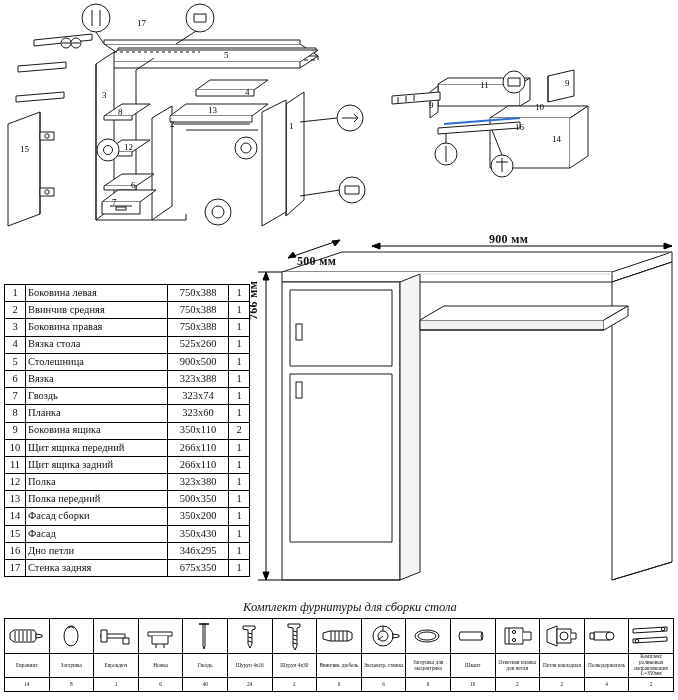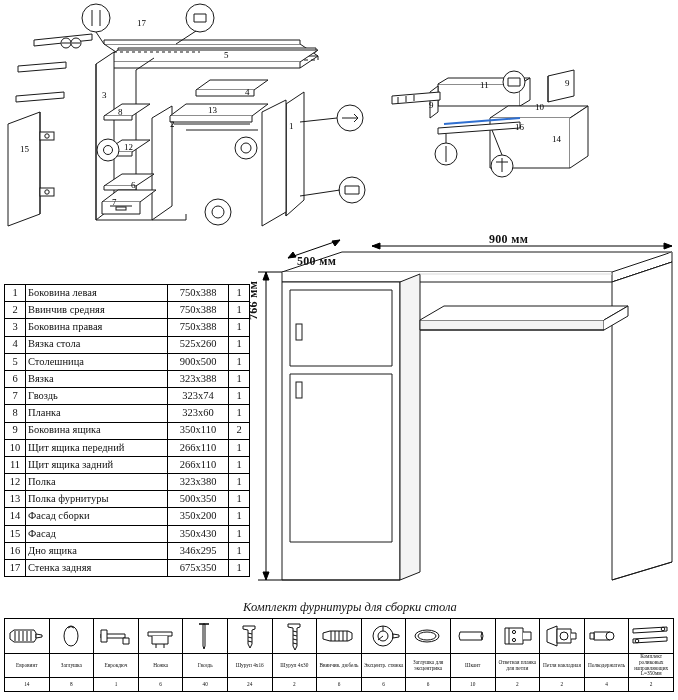--- a/index.html
+++ b/index.html
@@ -296,39 +296,39 @@
         <td class="pt-qty">1</td>
       </tr>
       <tr>
         <td class="pt-num">12</td>
         <td class="pt-name indent">Полка</td>
         <td class="pt-dim">323х380</td>
         <td class="pt-qty">1</td>
       </tr>
       <tr>
         <td class="pt-num">13</td>
-        <td class="pt-name">Полка фурнитуры</td>
+        <td class="pt-name">Полка передний</td>
         <td class="pt-dim">500х350</td>
         <td class="pt-qty">1</td>
       </tr>
       <tr>
         <td class="pt-num">14</td>
         <td class="pt-name indent">Фасад сборки</td>
         <td class="pt-dim">350х200</td>
         <td class="pt-qty">1</td>
       </tr>
       <tr>
         <td class="pt-num">15</td>
         <td class="pt-name indent">Фасад</td>
         <td class="pt-dim">350х430</td>
         <td class="pt-qty">1</td>
       </tr>
       <tr>
         <td class="pt-num">16</td>
-        <td class="pt-name indent">Дно ящика</td>
+        <td class="pt-name indent">Дно петли</td>
         <td class="pt-dim">346х295</td>
         <td class="pt-qty">1</td>
       </tr>
       <tr>
         <td class="pt-num">17</td>
         <td class="pt-name indent">Стенка задняя</td>
         <td class="pt-dim">675х350</td>
         <td class="pt-qty">1</td>
       </tr>
     </tbody>

